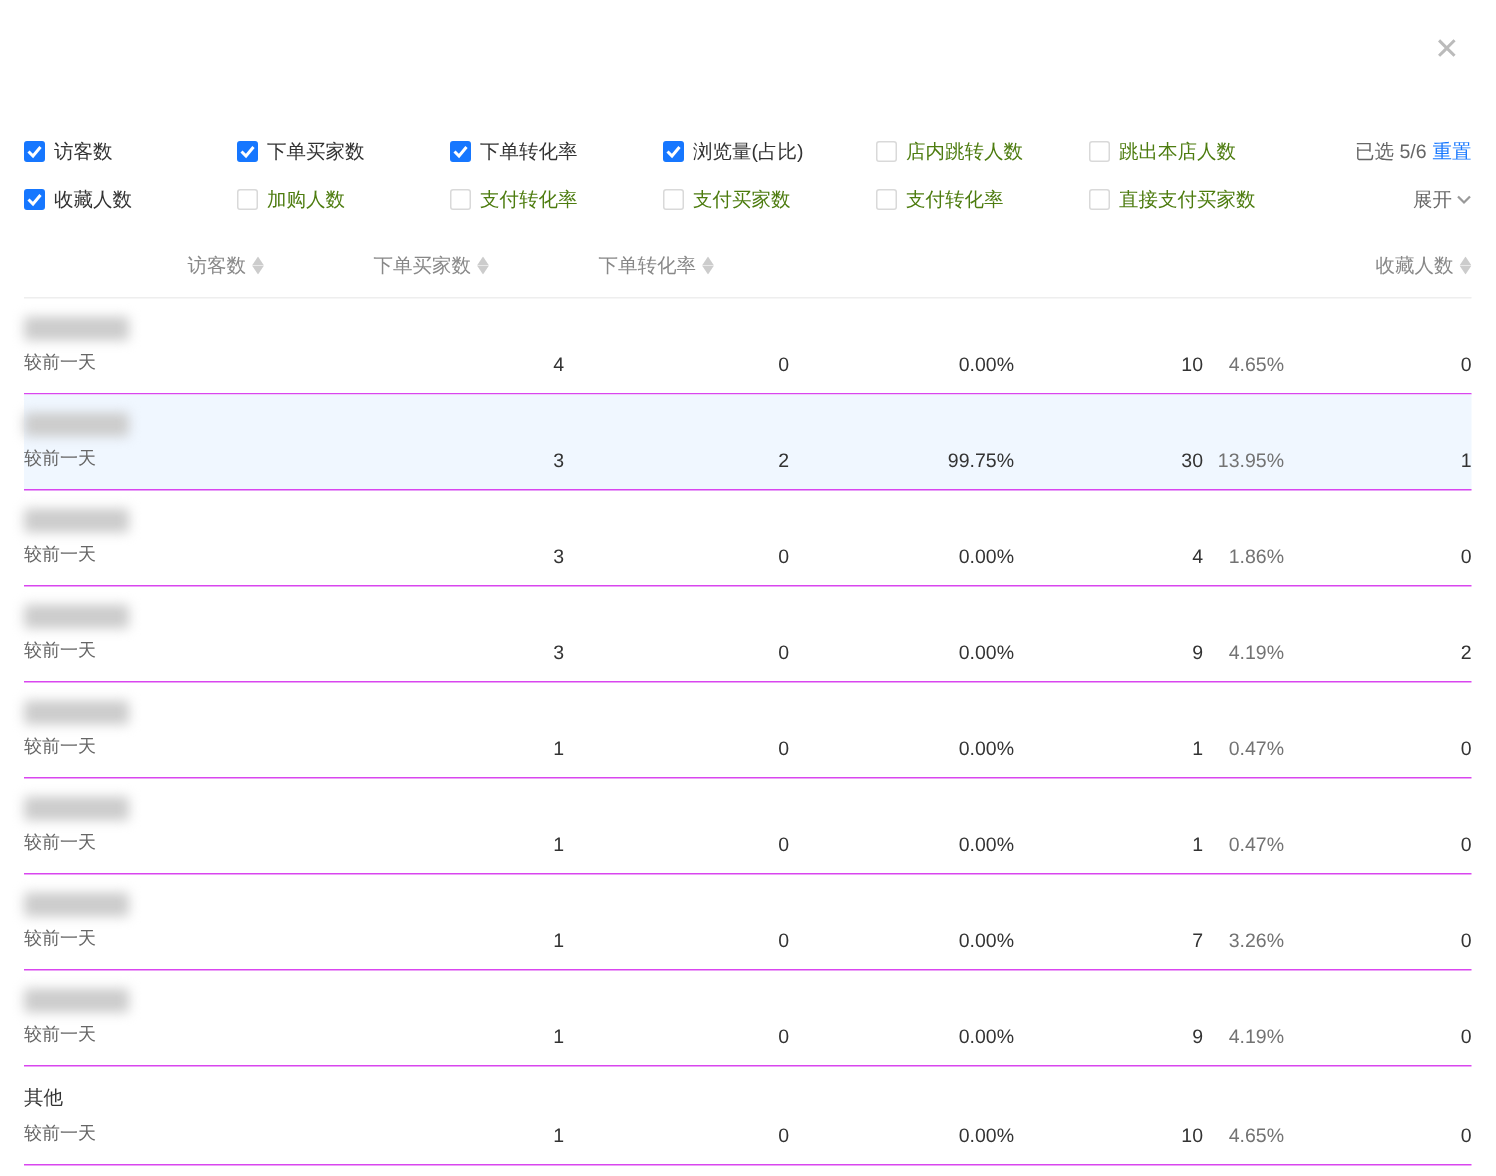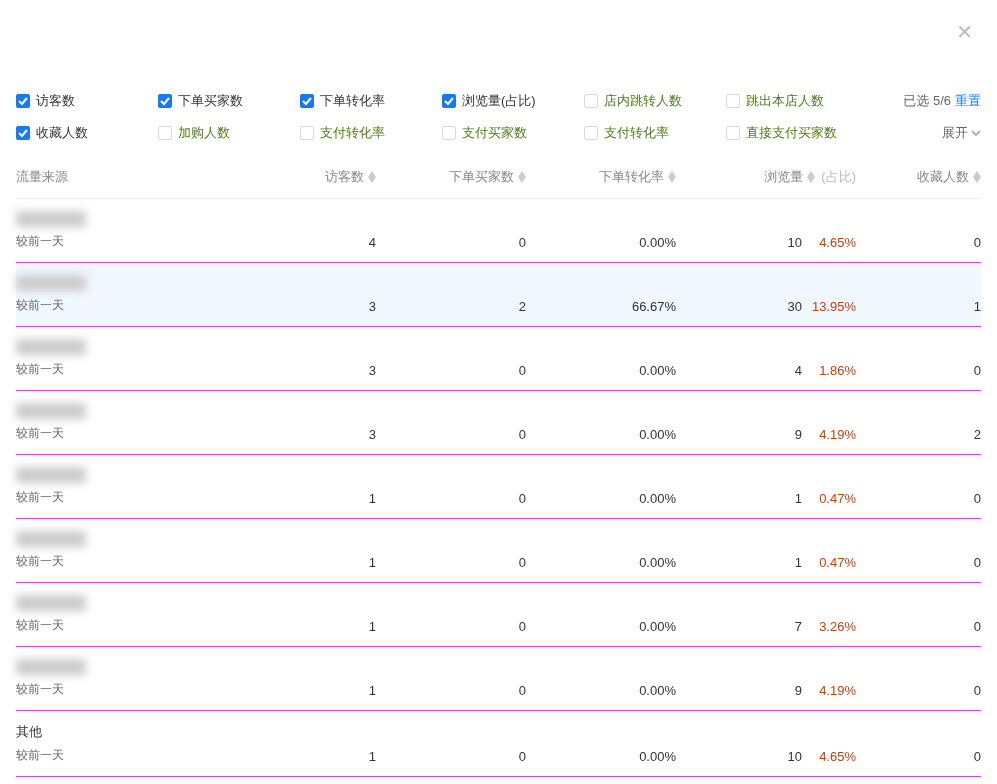--- a/index.html
+++ b/index.html
@@ -33,21 +33,21 @@
 .col-views { width: 180px; justify-content: flex-end; }
 .col-views-ratio { color: #bbb; margin-left: 6px; }
 .col-collect { flex: 1; justify-content: flex-end; }
 .table-row { display: flex; padding: 12px 0; border-bottom: 1px solid #d946ef; align-items: flex-end; }
 .table-row.highlighted { background: #f0f7ff; }
 .source-cell { display: flex; flex-direction: column; gap: 6px; }
 .blurred { filter: blur(4px); background: #ccc; color: #ccc; width: 70px; height: 16px; border-radius: 2px; }
 .compare-label { color: #666; font-size: 12px; }
 .views-cell { display: flex; justify-content: flex-end; align-items: baseline; }
 .views-val { text-align: right; }
-.views-ratio { color: #c2410c; margin-left: 8px; min-width: 46px; text-align: right; }
+.views-ratio { color: #737373; margin-left: 8px; min-width: 46px; text-align: right; }
 .td-num { color: #333; }
 </style>
 </head>
 <body>
 
 <div class="container">
   <div class="header">
     <span class="close-btn">✕</span>
   </div>
 
@@ -132,23 +132,20 @@
           <span>展开</span>
           <svg viewBox="0 0 10 10">
               <path d="M1 3 L5 7 L9 3" stroke="#999" fill="none" stroke-width="1.5"></path>
             </svg>
         </span>
       </div>
     </div>
   </div>
 
   <div class="table-header">
-    <div class="th col-source">
-        <span>流量来源</span>
-      </div>
     <div class="th col-visitors">
         <span>访客数</span>
         <span class="sort">
           <svg viewBox="0 0 8 6">
             <path d="M4 0 L8 6 L0 6 Z" fill="#ccc"></path>
           </svg>
           <svg viewBox="0 0 8 6">
             <path d="M4 6 L8 0 L0 0 Z" fill="#ccc"></path>
           </svg>
         </span>
@@ -168,32 +165,20 @@
         <span>下单转化率</span>
         <span class="sort">
           <svg viewBox="0 0 8 6">
             <path d="M4 0 L8 6 L0 6 Z" fill="#ccc"></path>
           </svg>
           <svg viewBox="0 0 8 6">
             <path d="M4 6 L8 0 L0 0 Z" fill="#ccc"></path>
           </svg>
         </span>
       </div>
-    <div class="th col-views">
-        <span>浏览量</span>
-        <span class="sort">
-          <svg viewBox="0 0 8 6">
-            <path d="M4 0 L8 6 L0 6 Z" fill="#ccc"></path>
-          </svg>
-          <svg viewBox="0 0 8 6">
-            <path d="M4 6 L8 0 L0 0 Z" fill="#ccc"></path>
-          </svg>
-        </span>
-        <span class="col-views-ratio">(占比)</span>
-      </div>
     <div class="th col-collect">
         <span>收藏人数</span>
         <span class="sort">
           <svg viewBox="0 0 8 6">
             <path d="M4 0 L8 6 L0 6 Z" fill="#ccc"></path>
           </svg>
           <svg viewBox="0 0 8 6">
             <path d="M4 6 L8 0 L0 0 Z" fill="#ccc"></path>
           </svg>
         </span>
@@ -221,21 +206,21 @@
       </div>
       <div class="table-row highlighted">
         <div class="td col-source">
           <div class="source-cell">
             <span class="blurred"></span>
             <span class="compare-label">较前一天</span>
           </div>
         </div>
         <div class="td col-visitors td-num">3</div>
         <div class="td col-buyers td-num">2</div>
-        <div class="td col-rate td-num">66.67%</div>
+        <div class="td col-rate td-num">99.75%</div>
         <div class="td col-views">
           <div class="views-cell">
             <span class="views-val td-num">30</span>
             <span class="views-ratio">13.95%</span>
           </div>
         </div>
         <div class="td col-collect td-num">1</div>
       </div>
       <div class="table-row">
         <div class="td col-source">

